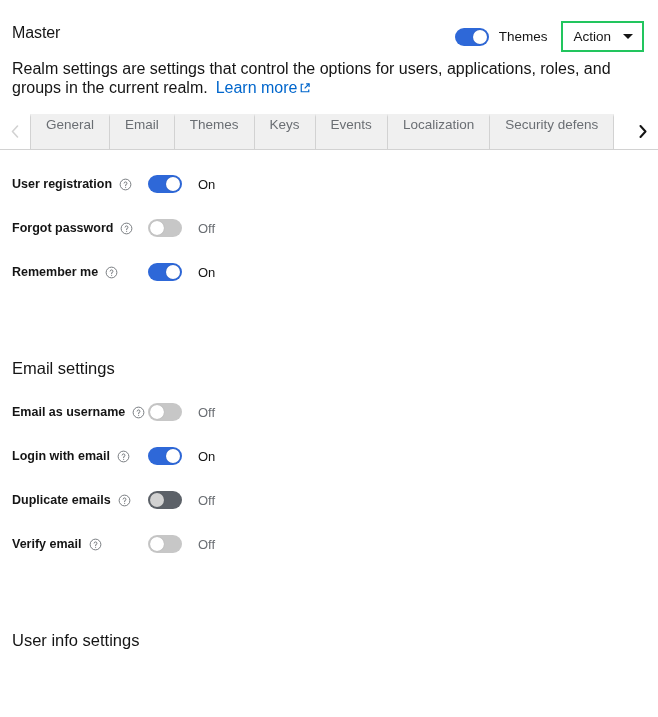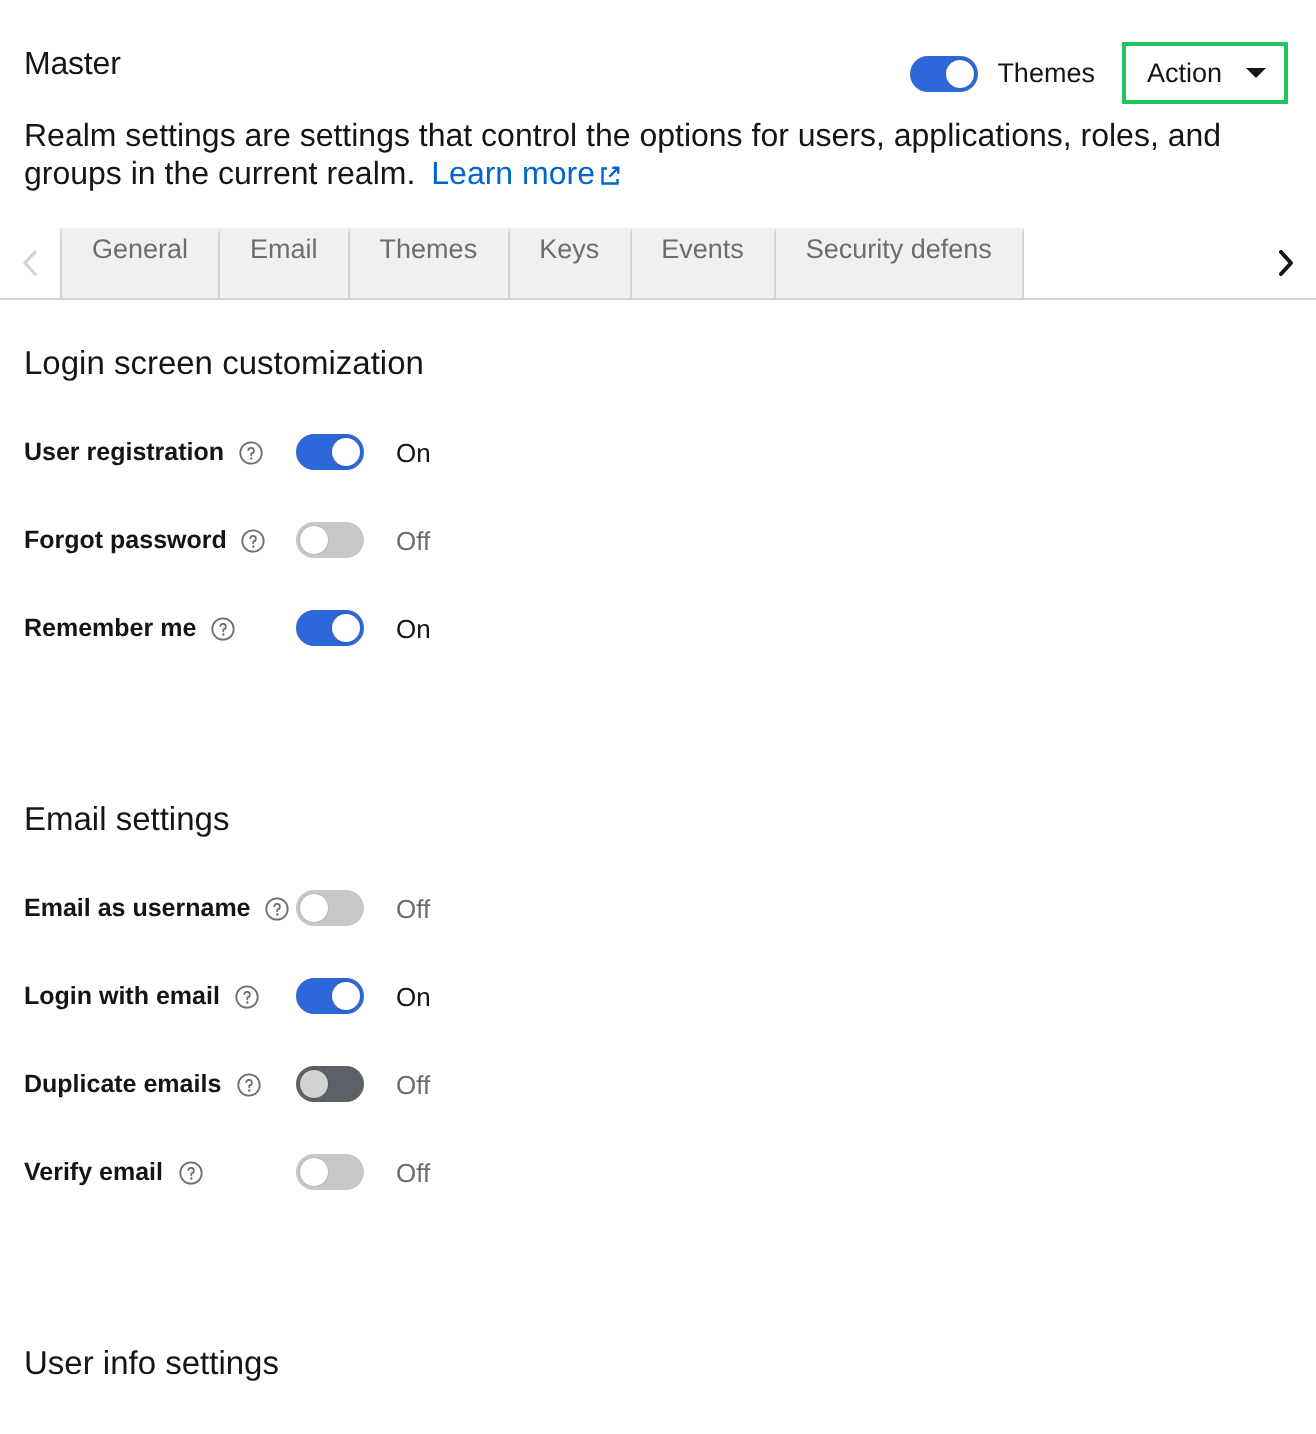--- a/index.html
+++ b/index.html
@@ -182,35 +182,37 @@
       <div class="tab">
         <span>Themes</span>
       </div>
       <div class="tab">
         <span>Keys</span>
       </div>
       <div class="tab">
         <span>Events</span>
       </div>
       <div class="tab">
+        <span>Localization</span>
+      </div>
+      <div class="tab">
         <span>Security defens</span>
       </div>
     </div>
 
     <div class="tab-scroll-btn right">
       <svg width="8" height="13" viewBox="0 0 8 13">
         <path d="M1.5 1 L6.5 6.5 L1.5 12" fill="none" stroke="currentColor" stroke-width="2" stroke-linecap="round" stroke-linejoin="round"></path>
       </svg>
     </div>
   </div>
 
   <div class="body">
 
     <div class="sec-login">
-      <h2 class="section-title">Login screen customization</h2>
 
       <div class="field-row">
         <div class="field-label">
           <span>User registration</span>
           <svg class="help-icon" viewBox="0 0 16 16">
             <circle cx="8" cy="8" r="6.6" fill="none" stroke="currentColor" stroke-width="1.1"></circle>
             <path d="M6.3 6.2a1.75 1.75 0 1 1 1.9 2.1v1.1" fill="none" stroke="currentColor" stroke-width="1.1" stroke-linecap="round"></path>
             <circle cx="8.15" cy="11.4" r="0.72" fill="currentColor"></circle>
           </svg>
         </div>

